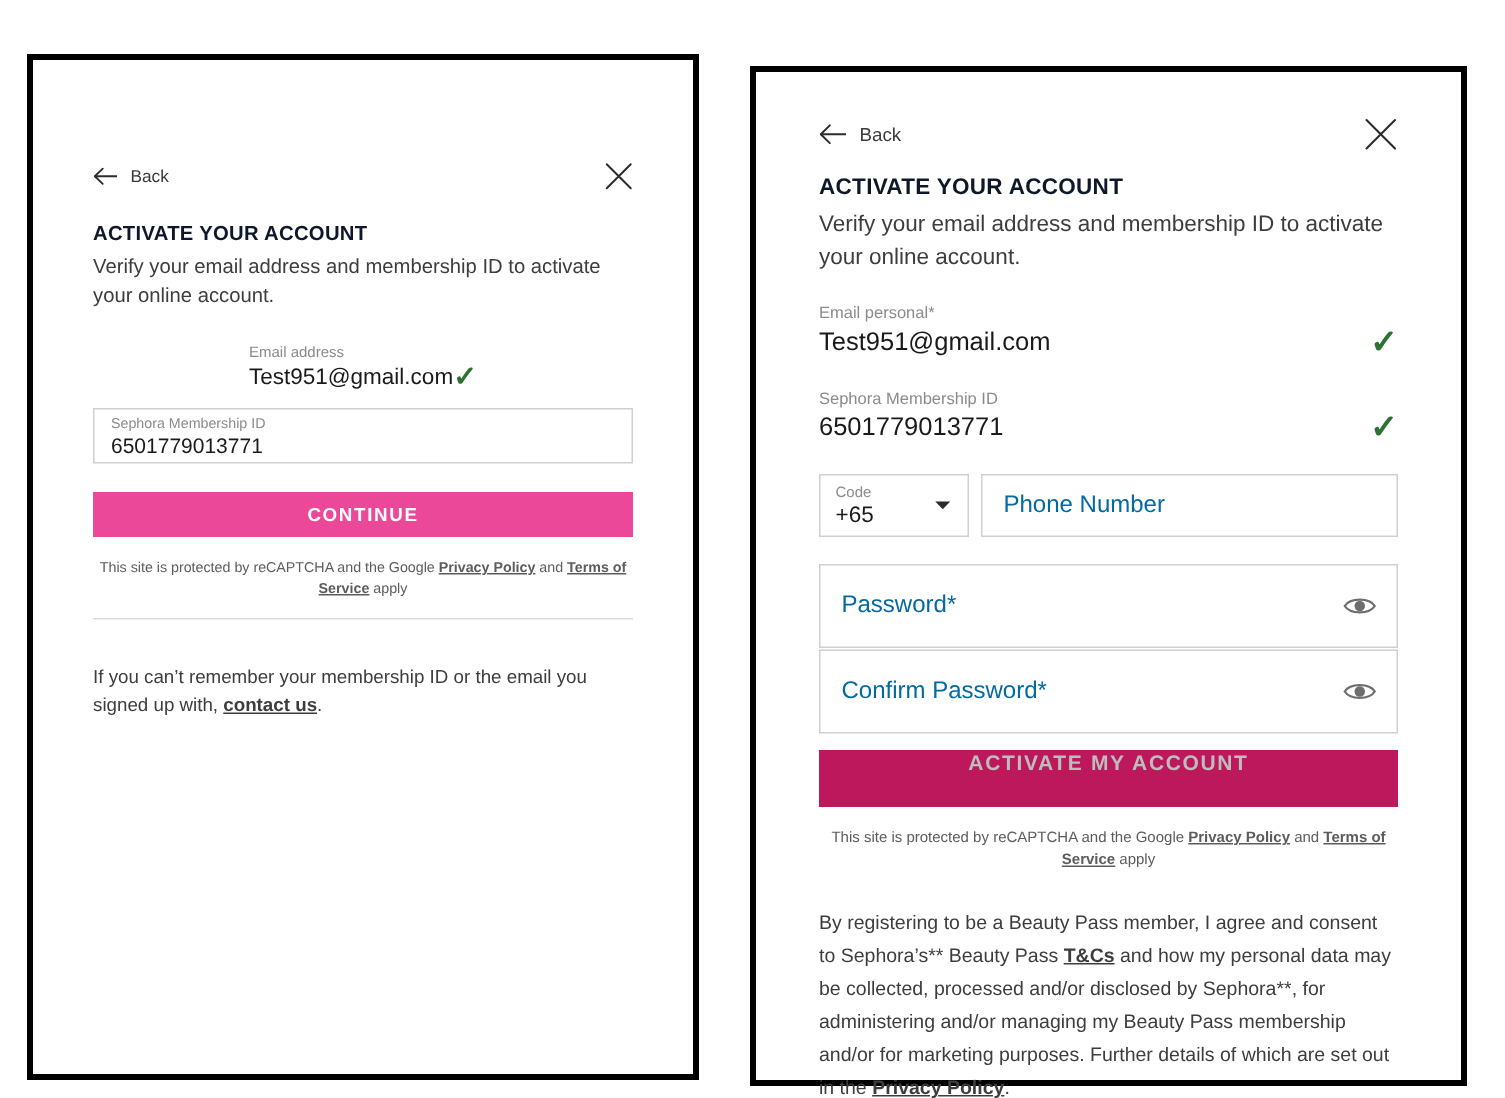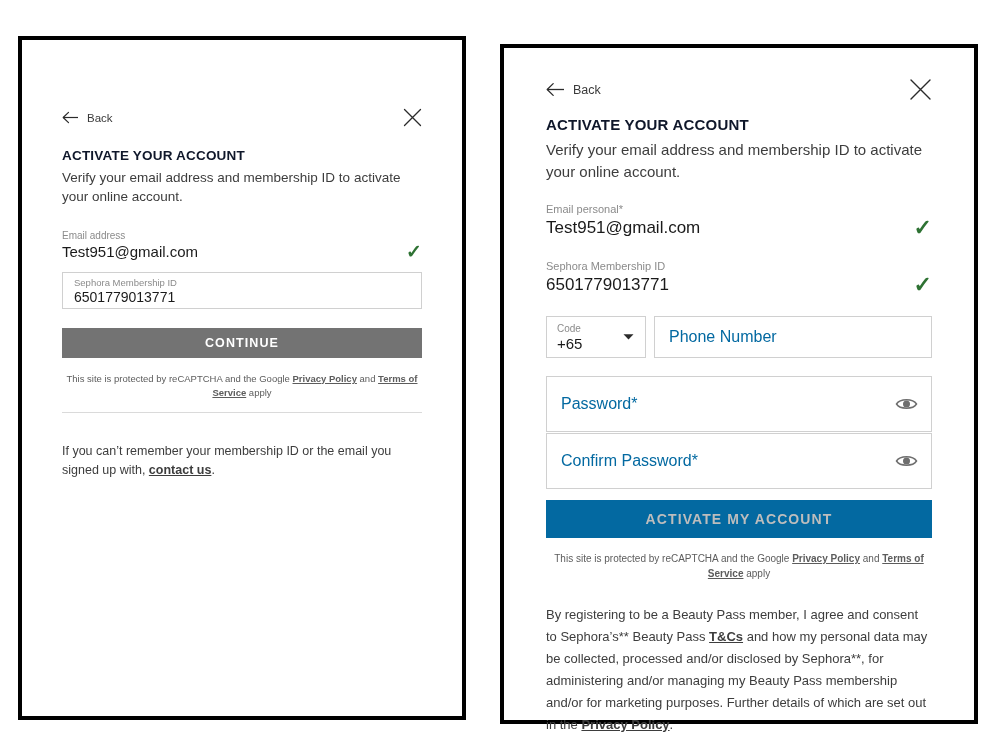--- a/index.html
+++ b/index.html
@@ -53,45 +53,45 @@
   }
 
   
   .boxed {
     border: 1px solid #d0d0d0; background: #fff;
   }
   .ph { color: #0369a1; }
 
   
   .btn-primary {
-    background: #737373; color: #ffffff; text-align: center;
+    background: #ec4899; color: #ffffff; text-align: center;
     font-weight: bold; letter-spacing: 1.1px; cursor: pointer;
     display: flex; align-items: center; justify-content: center;
   }
   .btn-disabled {
-    background: #0369a1; color: #bdbdbd; text-align: center;
+    background: #be185d; color: #bdbdbd; text-align: center;
     font-weight: bold; letter-spacing: 1.1px; cursor: default;
-    display: flex; align-items: center; justify-content: center;
+    display: flex; justify-content: center;
   }
 
   
   .legal {
     color: #5c5c5c; text-align: center;
   }
   .legal a, .lnk {
     color: inherit; text-decoration: underline; cursor: pointer; font-weight: bold;
   }
   .rule { border-top: 1px solid #dadada; }
 
   
   #panel-left .pad { position:absolute; left: 40px; right: 40px; }
   #l-topbar { top: 68px; left: 40px; right: 36px; }
   #l-title  { top: 108px; font-size: 13.5px; }
   #l-sub    { top: 128px; font-size: 13.5px; line-height: 19px; }
-  #l-email  { top: 190px; }
+  #l-email  { top: 190px; justify-content: center; }
   #l-mid    { top: 232px; }
   #l-cta    { top: 288px; height: 30px; font-size: 12.5px; }
   #l-recap  { top: 332px; font-size: 9.5px; line-height: 14px; }
   #l-rule   { top: 372px; }
   #l-help-t { top: 382px; font-size: 12.5px; }
   #l-help-b { top: 402px; font-size: 12.5px; line-height: 19px; }
 
   
   #panel-right .pad { position:absolute; left: 42px; right: 42px; }
   #r-topbar { top: 30px; left: 42px; right: 36px; }

